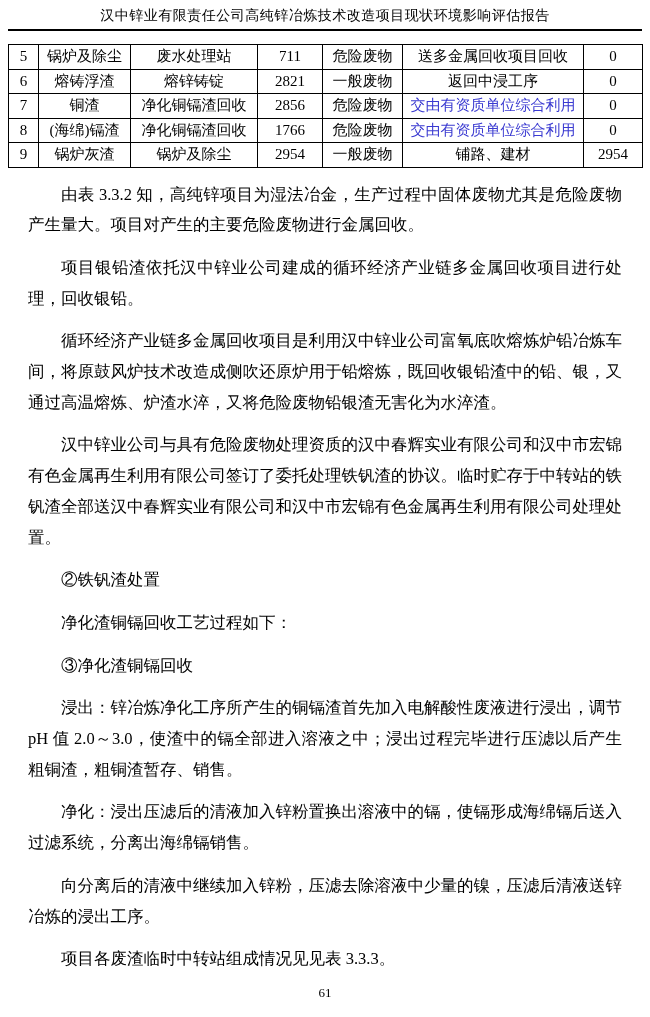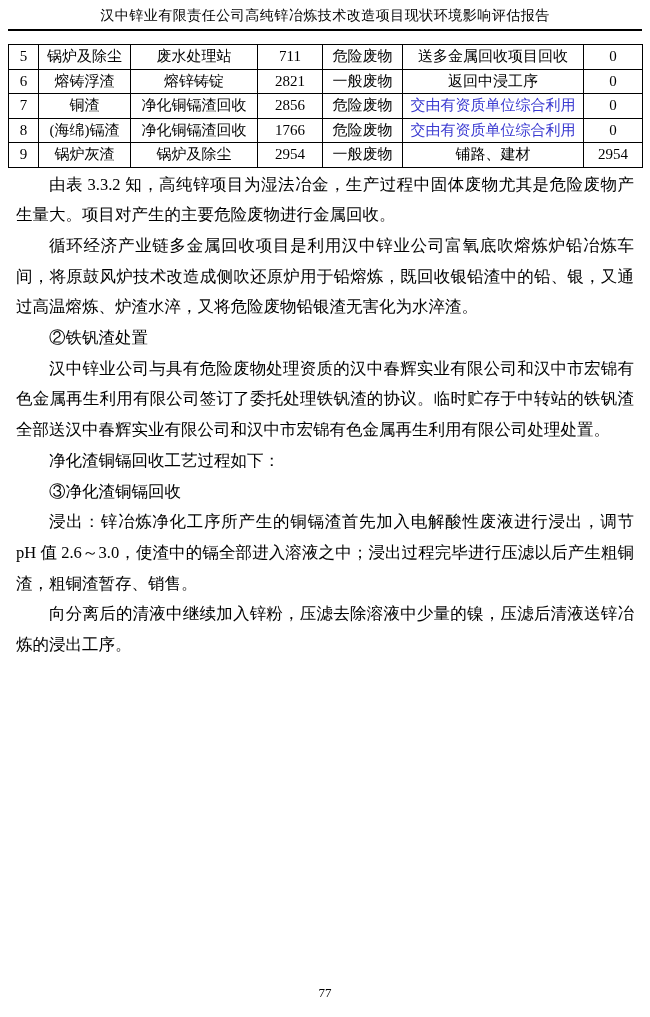--- a/index.html
+++ b/index.html
@@ -43,21 +43,21 @@
   }
   td.blue { color: var(--link-blue, #3a3ad1); margin-left: 44px; }
   .body-text {
     margin: 2px 16px 0 16px;
     font-size: 16.5px;
     line-height: 30.7px;
     text-align: justify;
     text-justify: inter-character;
   }
   .body-text p {
-    margin: 0;
+    margin: 12px;
     text-indent: 2em;
   }
   .page-number {
     position: absolute;
     bottom: 16px;
     left: 0;
     width: 100%;
     text-align: center;
     font-size: 13px;
   }
@@ -124,24 +124,27 @@
         <td>2954</td>
         <td>一般废物</td>
         <td>铺路、建材</td>
         <td>2954</td>
       </tr>
     </tbody>
   </table>
 
   <div class="body-text">
     <p>由表 3.3.2 知，高纯锌项目为湿法冶金，生产过程中固体废物尤其是危险废物产生量大。项目对产生的主要危险废物进行金属回收。</p>
+    <p>项目银铅渣依托汉中锌业公司建成的循环经济产业链多金属回收项目进行处理，回收银铅。</p>
     <p>循环经济产业链多金属回收项目是利用汉中锌业公司富氧底吹熔炼炉铅冶炼车间，将原鼓风炉技术改造成侧吹还原炉用于铅熔炼，既回收银铅渣中的铅、银，又通过高温熔炼、炉渣水淬，又将危险废物铅银渣无害化为水淬渣。</p>
+    <p>汉中锌业公司与具有危险废物处理资质的汉中春辉实业有限公司和汉中市宏锦有色金属再生利用有限公司签订了委托处理铁钒渣的协议。临时贮存于中转站的铁钒渣全部送汉中春辉实业有限公司和汉中市宏锦有色金属再生利用有限公司处理处置。</p>
     <p>②铁钒渣处置</p>
-    <p>汉中锌业公司与具有危险废物处理资质的汉中春辉实业有限公司和汉中市宏锦有色金属再生利用有限公司签订了委托处理铁钒渣的协议。临时贮存于中转站的铁钒渣全部送汉中春辉实业有限公司和汉中市宏锦有色金属再生利用有限公司处理处置。</p>
     <p>净化渣铜镉回收工艺过程如下：</p>
     <p>③净化渣铜镉回收</p>
-    <p>浸出：锌冶炼净化工序所产生的铜镉渣首先加入电解酸性废液进行浸出，调节 pH 值 2.6～3.0，使渣中的镉全部进入溶液之中；浸出过程完毕进行压滤以后产生粗铜渣，粗铜渣暂存、销售。</p>
+    <p>浸出：锌冶炼净化工序所产生的铜镉渣首先加入电解酸性废液进行浸出，调节 pH 值 2.0～3.0，使渣中的镉全部进入溶液之中；浸出过程完毕进行压滤以后产生粗铜渣，粗铜渣暂存、销售。</p>
+    <p>净化：浸出压滤后的清液加入锌粉置换出溶液中的镉，使镉形成海绵镉后送入过滤系统，分离出海绵镉销售。</p>
     <p>向分离后的清液中继续加入锌粉，压滤去除溶液中少量的镍，压滤后清液送锌冶炼的浸出工序。</p>
+    <p>项目各废渣临时中转站组成情况见见表 3.3.3。</p>
   </div>
 
-  <div class="page-number">77</div>
+  <div class="page-number">61</div>
 
 </div>
 
 </body></html>

